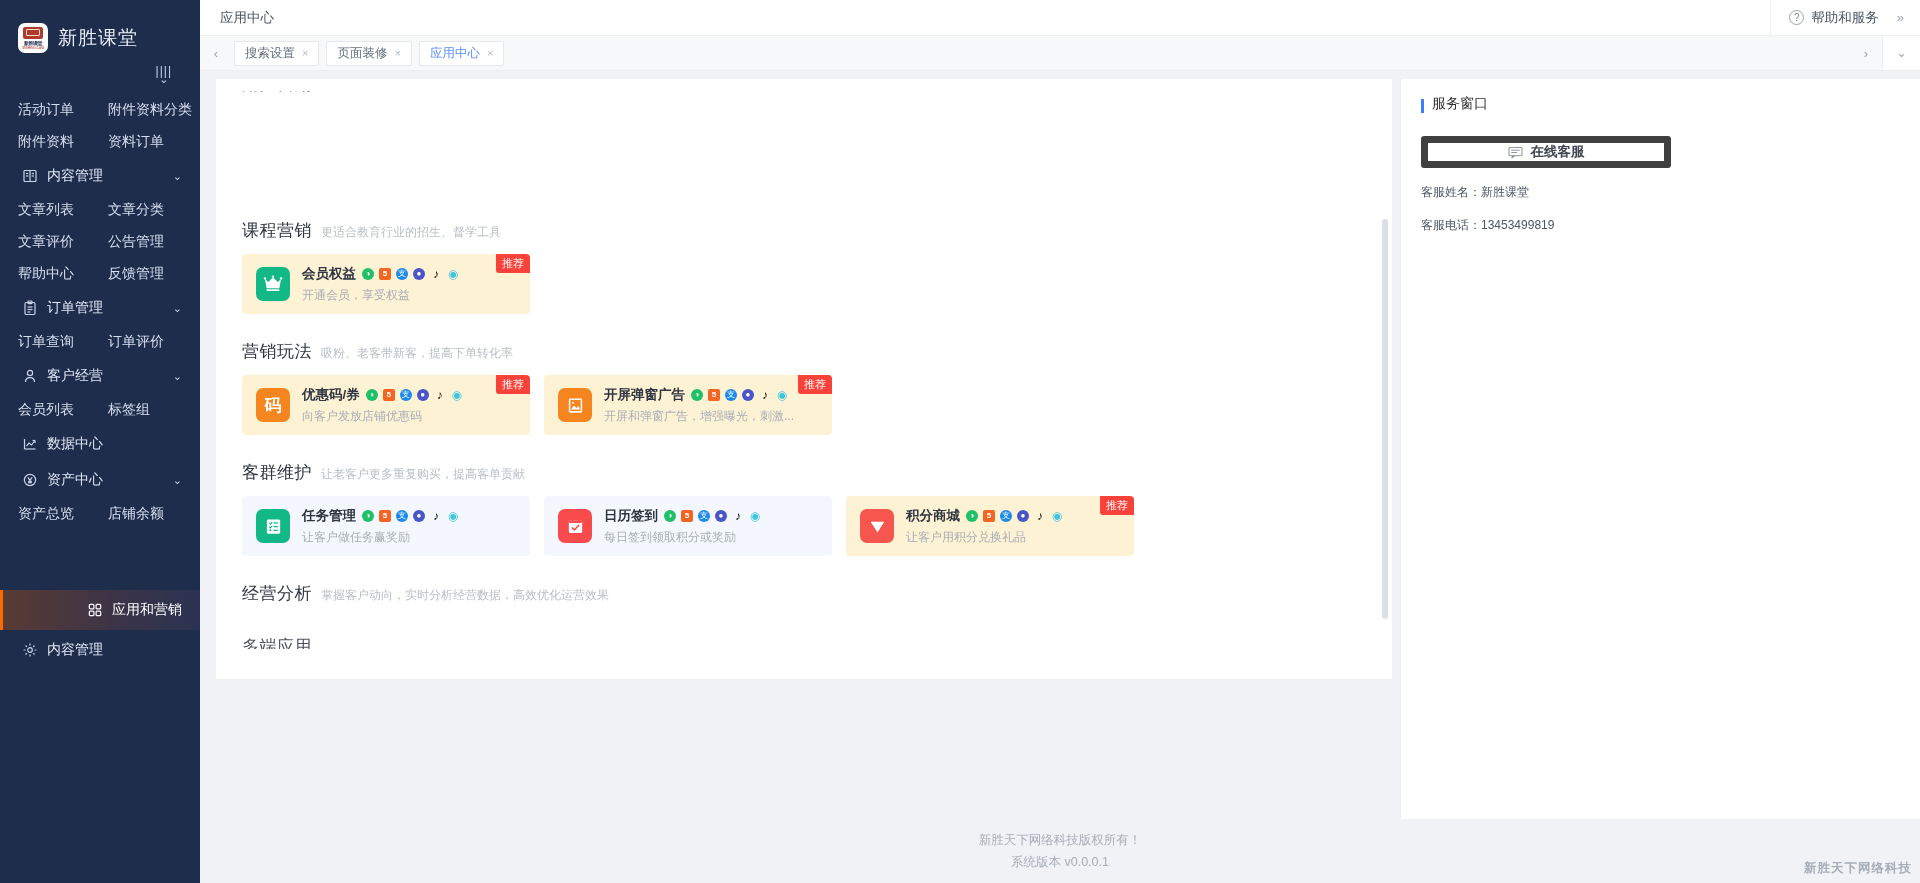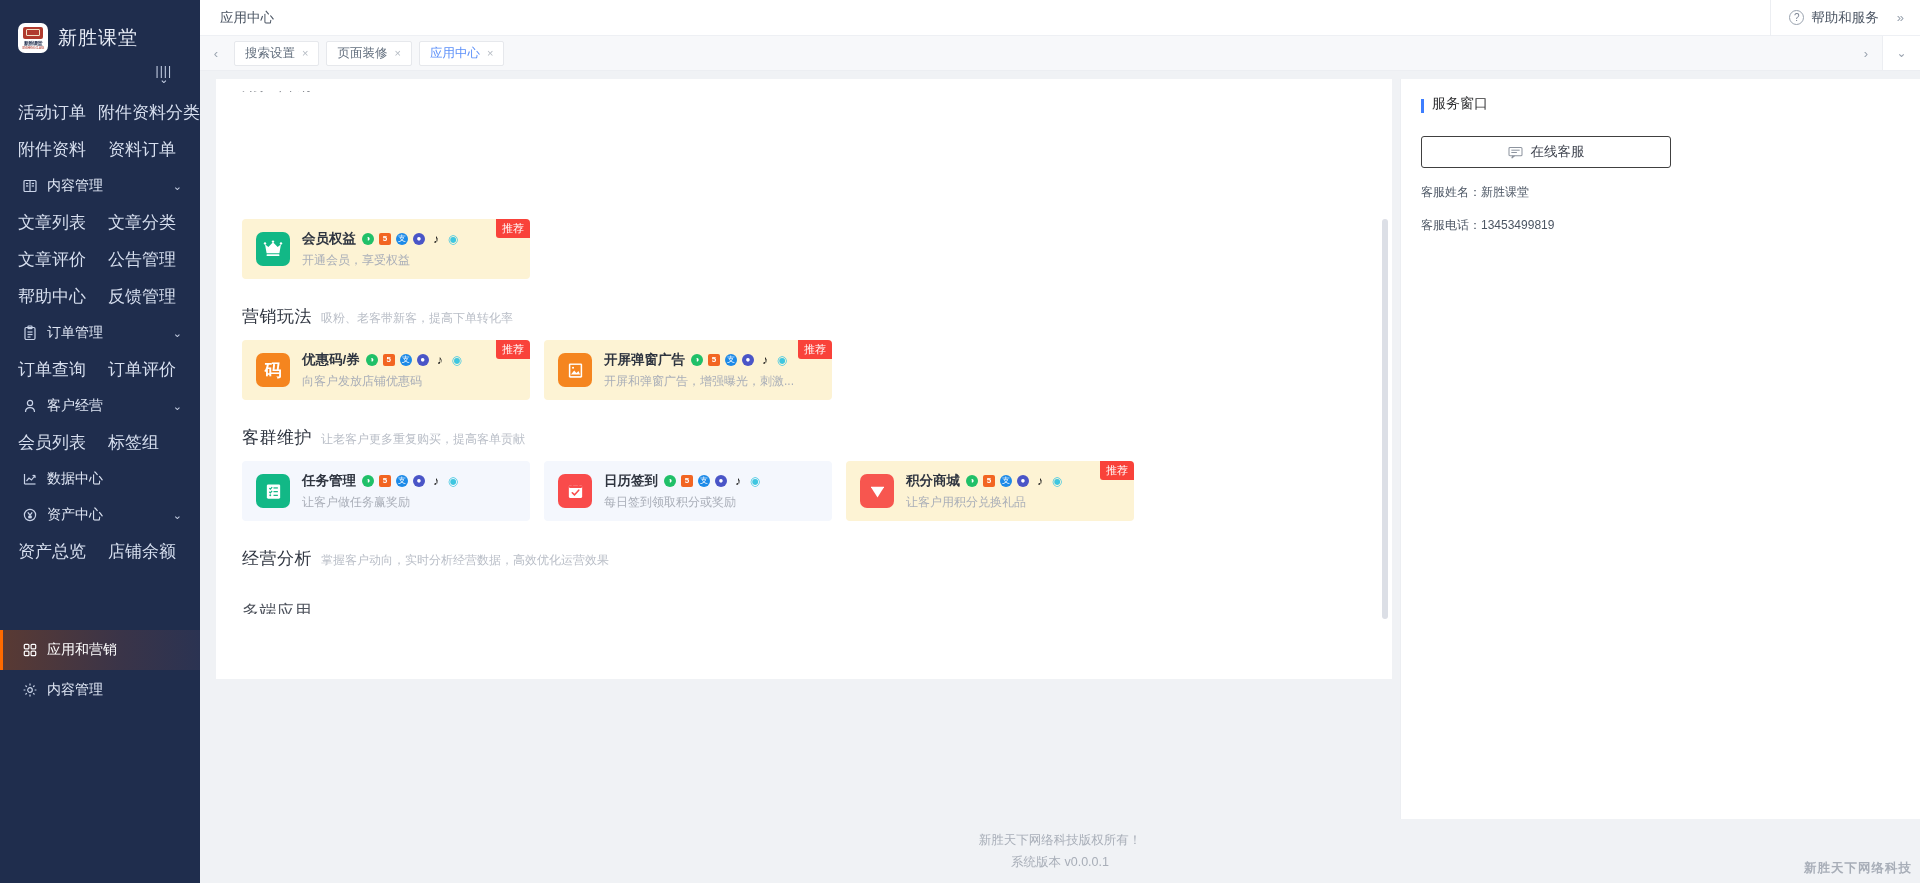--- a/index.html
+++ b/index.html
@@ -47,34 +47,35 @@
   .menu-group-title {
     display: flex; align-items: center; gap: 9px;
     padding: 9px 18px 9px 22px; color: #dfe6f4; font-size: 14px;
     cursor: pointer; position: relative;
   }
   .menu-group-title .g-ico { width: 16px; height: 16px; flex: 0 0 16px; display:flex; align-items:center; justify-content:center; }
   .menu-group-title .g-ico svg { display:block; }
   .menu-group-title .g-arrow { margin-left: auto; font-size: 11px; color: #c5cfe4; }
   .menu-pair { display: flex; padding: 7px 0; }
   .menu-pair .mi {
-    flex: 1 1 50%; color: #d7dfef; font-size: 17px; cursor: pointer; white-space: nowrap;
+    flex: 1 1 50%; color: #d7dfef; font-size: 14px; cursor: pointer; white-space: nowrap;
   }
   .menu-pair .mi:nth-child(1) { padding-left: 18px; }
   .menu-pair .mi:nth-child(2) { padding-left: 8px; }
 
   .menu-single {
     display: flex; align-items: center; gap: 9px;
     padding: 11px 18px 11px 22px; color: #dfe6f4; font-size: 14px; cursor: pointer;
     position: relative;
   }
   .menu-single .g-ico { width: 16px; height: 16px; flex: 0 0 16px; display:flex; align-items:center; justify-content:center; }
   .menu-single.active {
     background: linear-gradient(90deg, #5a3a33 0%, #3a3448 60%, #2b3352 100%);
     color: #ffffff;
+    justify-content: flex-end;
   }
   .menu-single.active::before {
     content: ""; position: absolute; left: 0; top: 0; bottom: 0; width: 3px; background: #ff6a00;
   }
   .menu-spacer { height: 60px; }
 
   .sidebar-footer {
     height: 44px; flex: 0 0 44px;
     background: #243457;
     display: flex; align-items: center; justify-content: center;
@@ -193,23 +194,23 @@
 
   
   .side-panel {
     width: 520px; flex: 0 0 520px; background: #ffffff;
     border-left: 1px solid #eceef2; padding: 16px 20px 0 20px;
   }
   .panel-title { display: flex; align-items: flex-end; gap: 8px; font-size: 14px; color: #303133; }
   .panel-bar { width: 3px; height: 14px; background: #3d7eff; display: block; }
   .service-btn {
     margin-top: 23px; width: 250px; height: 32px;
-    border: 1px solid #404040; border-radius: 3px; background: #fff;
+    border: 7px solid #404040; border-radius: 3px; background: #fff;
     display: flex; align-items: center; justify-content: center; gap: 8px;
-    font-size: 13.5px; color: #404550; cursor: pointer;
+    font-size: 13.5px; color: #404550; cursor: pointer; font-weight: bold;
   }
   .service-btn .chat-ico { color: #8d949f; display: flex; }
   .svc-line { margin-top: 16px; font-size: 12px; color: #4b5563; }
   .svc-line:first-of-type { margin-top: 20px; }
 
   
   .footer {
     height: 64px; flex: 0 0 64px; background: #f0f2f5; position: relative;
     display: flex; flex-direction: column; align-items: center; justify-content: center; gap: 5px;
   }
@@ -411,20 +412,24 @@
 
           <div class="scroll-inner">
 
             <div class="clip-top">
               <div class="sec-head">
                 <span class="sec-title">用户营销</span>
               </div>
             </div>
 
             <div class="section" style="margin-top:112px;">
+              <div class="sec-head">
+                <span class="sec-title">课程营销</span>
+                <span class="sec-sub">更适合教育行业的招生、督学工具</span>
+              </div>
               <div class="card-row">
                 <div class="app-card tint-yellow">
                   <div class="app-icon green">
                     <svg width="20" height="18" viewBox="0 0 20 18" fill="#ffffff">
                       <path d="M2 4.2 5.3 7 10 2.2 14.7 7 18 4.2l-1.6 9.1H3.6z"></path>
                       <rect x="3.6" y="14.2" width="12.8" height="1.9" rx="0.6"></rect>
                       <circle cx="2" cy="3.4" r="1.2"></circle>
                         <circle cx="18" cy="3.4" r="1.2"></circle>
                         <circle cx="10" cy="1.6" r="1.2"></circle>
                     </svg>

